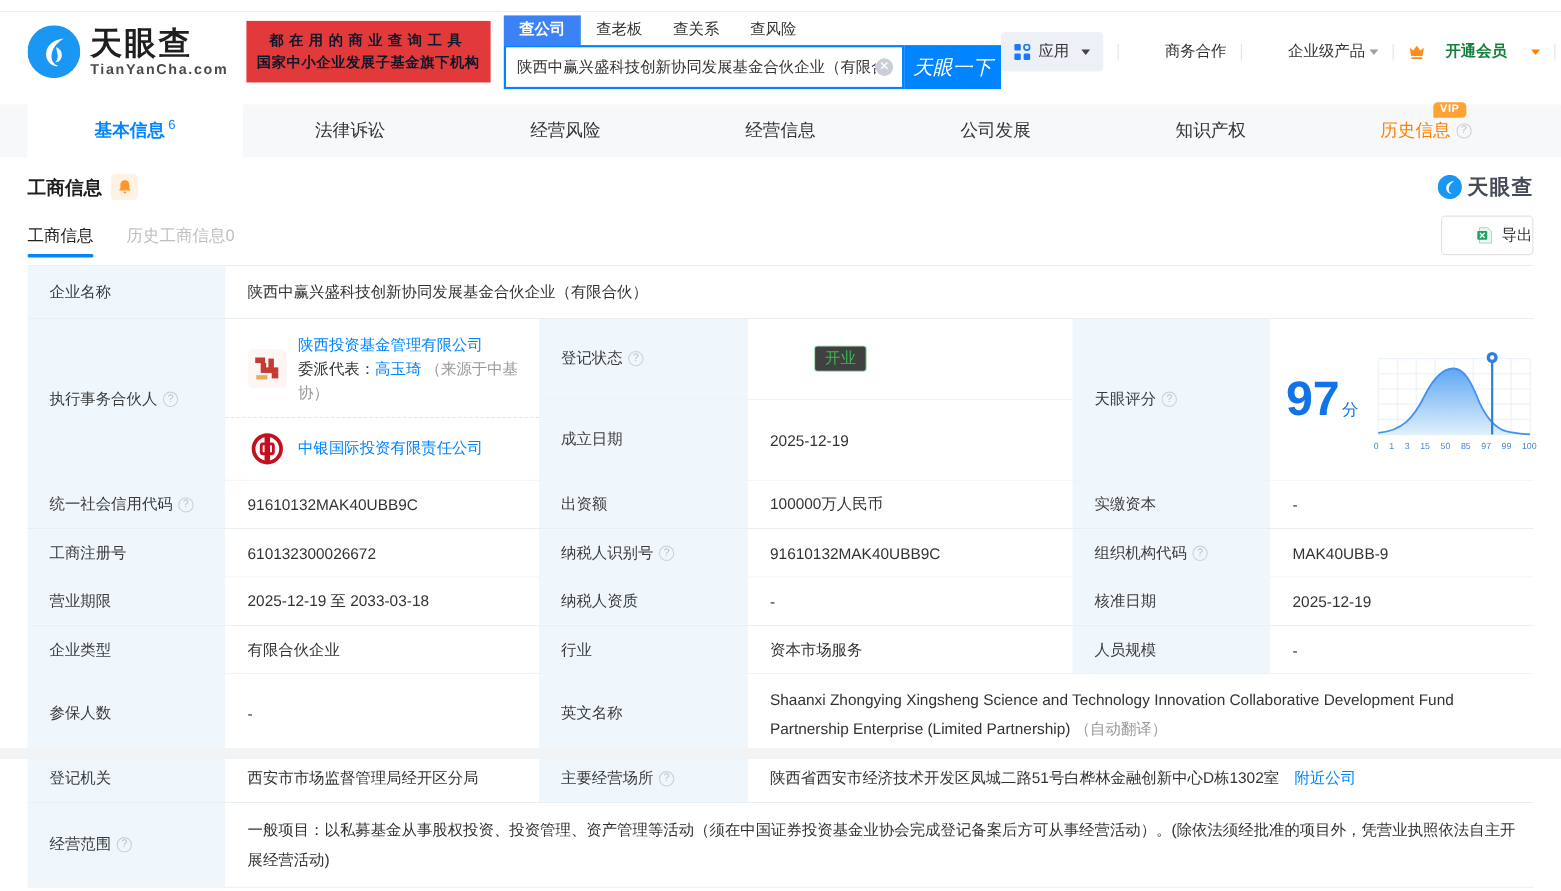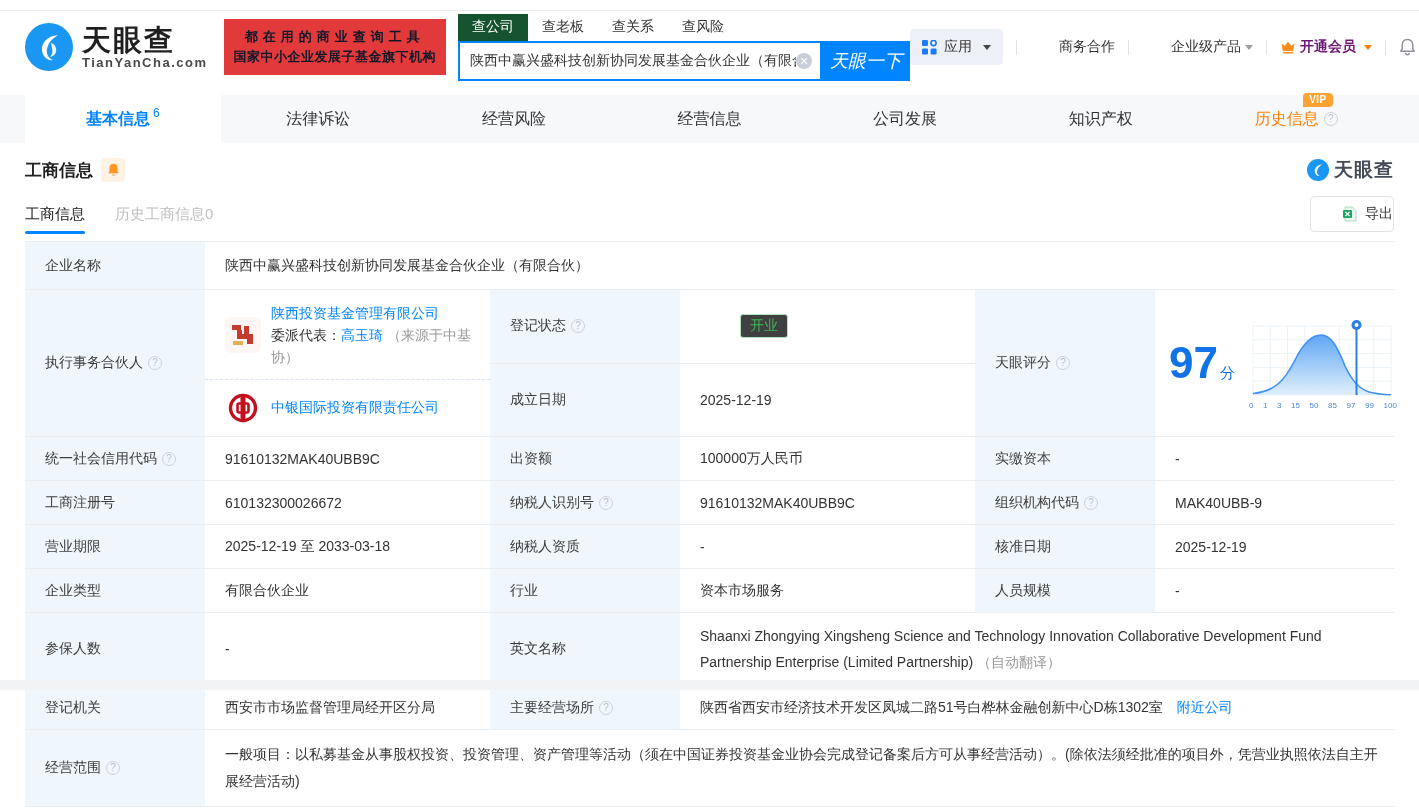--- a/index.html
+++ b/index.html
@@ -13,35 +13,35 @@
   .logo-circle { width:48px; height:48px; flex:0 0 auto; }
   .logo-txt .brand { font-size:29px; font-weight:bold; color:#1f1f1f; letter-spacing:2px; line-height:30px; }
   .logo-txt .domain { font-size:13px; color:#4a4a4a; letter-spacing:1.5px; font-weight:bold; }
   .banner { margin-left:16px; background:#e23a3a; color:#0f172a; padding:8px 10px; text-align:center; }
   .banner .b1 { font-size:13px; font-weight:bold; letter-spacing:5px; line-height:20px; white-space:nowrap; }
   .banner .b2 { font-size:13px; font-weight:bold; letter-spacing:0.5px; line-height:20px; white-space:nowrap; }
 
   .search-wrap { margin-left:12px; width:452px; }
   .search-tabs { display:flex; align-items:flex-end; height:27px; }
   .stab { font-size:14px; color:#333; padding:4px 14px 5px 14px; cursor:pointer; }
-  .stab.active { background:#14532d; color:#fff; font-weight:normal; }
+  .stab.active { background:#3b82f6; color:#fff; font-weight:bold; }
   .search-box { display:flex; height:40px; }
   .search-input { flex:1; border:2px solid #0084ff; background:#fff; display:flex; align-items:center; padding:0 8px 0 10px; overflow:hidden; }
   .search-input .q { flex:1; font-size:14px; color:#333; white-space:nowrap; overflow:hidden; }
   .clear { width:16px; height:16px; border-radius:50%; background:#c9ced8; color:#fff; font-size:11px; line-height:16px; text-align:center; cursor:pointer; flex:0 0 auto; }
   .search-btn { width:88px; background:#0084ff; color:#fff; font-size:18px; display:flex; align-items:center; justify-content:center; cursor:pointer;font-style:italic; }
 
   .top-nav { margin-left:auto; display:flex; align-items:center; gap:13px; font-size:14px; color:#333; white-space:nowrap; }
   .apps-btn { background:#edf1f7; border-radius:4px; padding:9px 12px; display:flex; align-items:center; gap:7px; cursor:pointer; }
   .caret { width:0; height:0; border-left:4px solid transparent; border-right:4px solid transparent; border-top:5px solid #444; display:inline-block; margin-left:4px; }
   .caret.gray { border-top-color:#9aa0a6; }
   .caret.orange { border-top-color:#ff8000; }
   .tn-divider { width:1px; height:15px; background:#e3e3e3; }
   .tn-item { cursor:pointer; display:flex; align-items:center;margin-left:29px; }
-  .vip-item { color:#701a75; font-weight:bold; display:flex; align-items:center; gap:4px; cursor:pointer; }
+  .vip-item { color:#15803d; font-weight:bold; display:flex; align-items:center; gap:18px; cursor:pointer; }
 
   
   .main-tabs { margin-top:15px; height:48px; background:#f7f8fa; display:flex; padding:0 25px; }
   .mtab { flex:1; display:flex; align-items:center; justify-content:center; font-size:16px; color:#333; cursor:pointer; position:relative; }
   .mtab.active { background:#fff; color:#0084ff; font-weight:bold; }
   .mtab .cnt { font-size:12px; color:#0084ff; position:relative; top:-6px; margin-left:3px; font-weight:normal; }
   .mtab.orange { color:#ff8000; }
   .mtab-label-wrap { position:relative; display:flex; align-items:center; }
   .vip-badge { position:absolute; top:-16px; right:-14px; background:#ffa234; color:#fff; font-size:10px; font-weight:bold; padding:1px 6px 2px 6px; border-radius:4px 4px 4px 0; letter-spacing:0.5px; }
   .help { width:14px; height:14px; border-radius:50%; border:1px solid #ccd2da; color:#b9c0ca; font-size:10px; line-height:12px; text-align:center; display:inline-block; flex:0 0 auto; }

